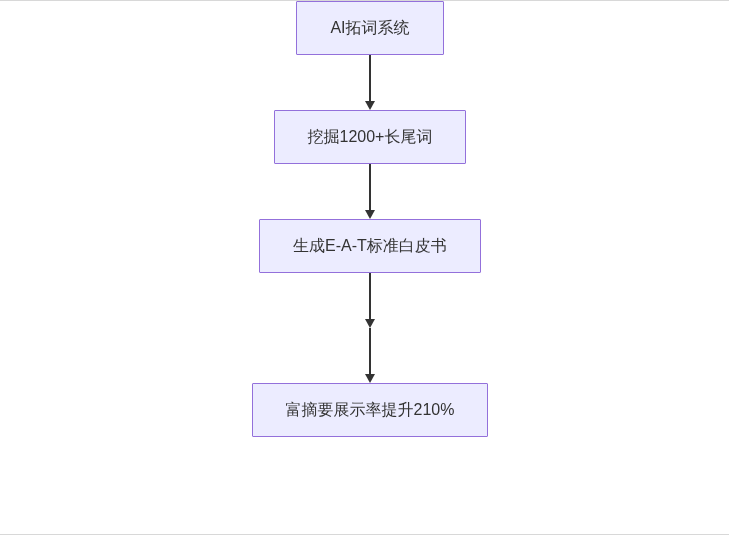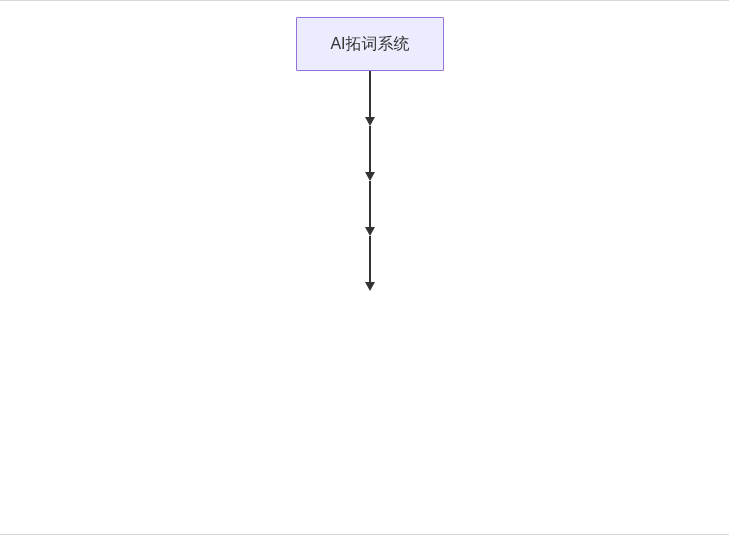--- a/index.html
+++ b/index.html
@@ -20,21 +20,21 @@
       display: flex;
       justify-content: center;
       background: #ffffff;
     }
 
     
     .flowchart {
       display: flex;
       flex-direction: column;
       align-items: center;
-      padding-top: 16px;
+      padding-top: 0;
       margin-left: 11px; 
     }
     .node {
       box-sizing: border-box;
       background: #ececff;
       border: 1px solid #9370db;
       color: #333333;
       font-size: 16px;
       line-height: 20px;
       padding: 16px 33px;
@@ -67,33 +67,36 @@
 <div class="page">
   <div class="flowchart">
 
     <div class="node">AI拓词系统</div>
 
     <div class="edge">
       <div class="edge-line"></div>
       <div class="edge-head"></div>
     </div>
 
+    <div class="node">挖掘1200+长尾词</div>
+
+    <div class="edge">
+      <div class="edge-line"></div>
+      <div class="edge-head"></div>
+    </div>
+
+    <div class="node">生成E-A-T标准白皮书</div>
 
     <div class="edge">
       <div class="edge-line"></div>
       <div class="edge-head"></div>
     </div>
 
 
     <div class="edge">
       <div class="edge-line"></div>
       <div class="edge-head"></div>
     </div>
 
-
-    <div class="edge">
-      <div class="edge-line"></div>
-      <div class="edge-head"></div>
-    </div>
-
+    <div class="node">富摘要展示率提升210%</div>
 
   </div>
 </div>
 
 </body></html>

